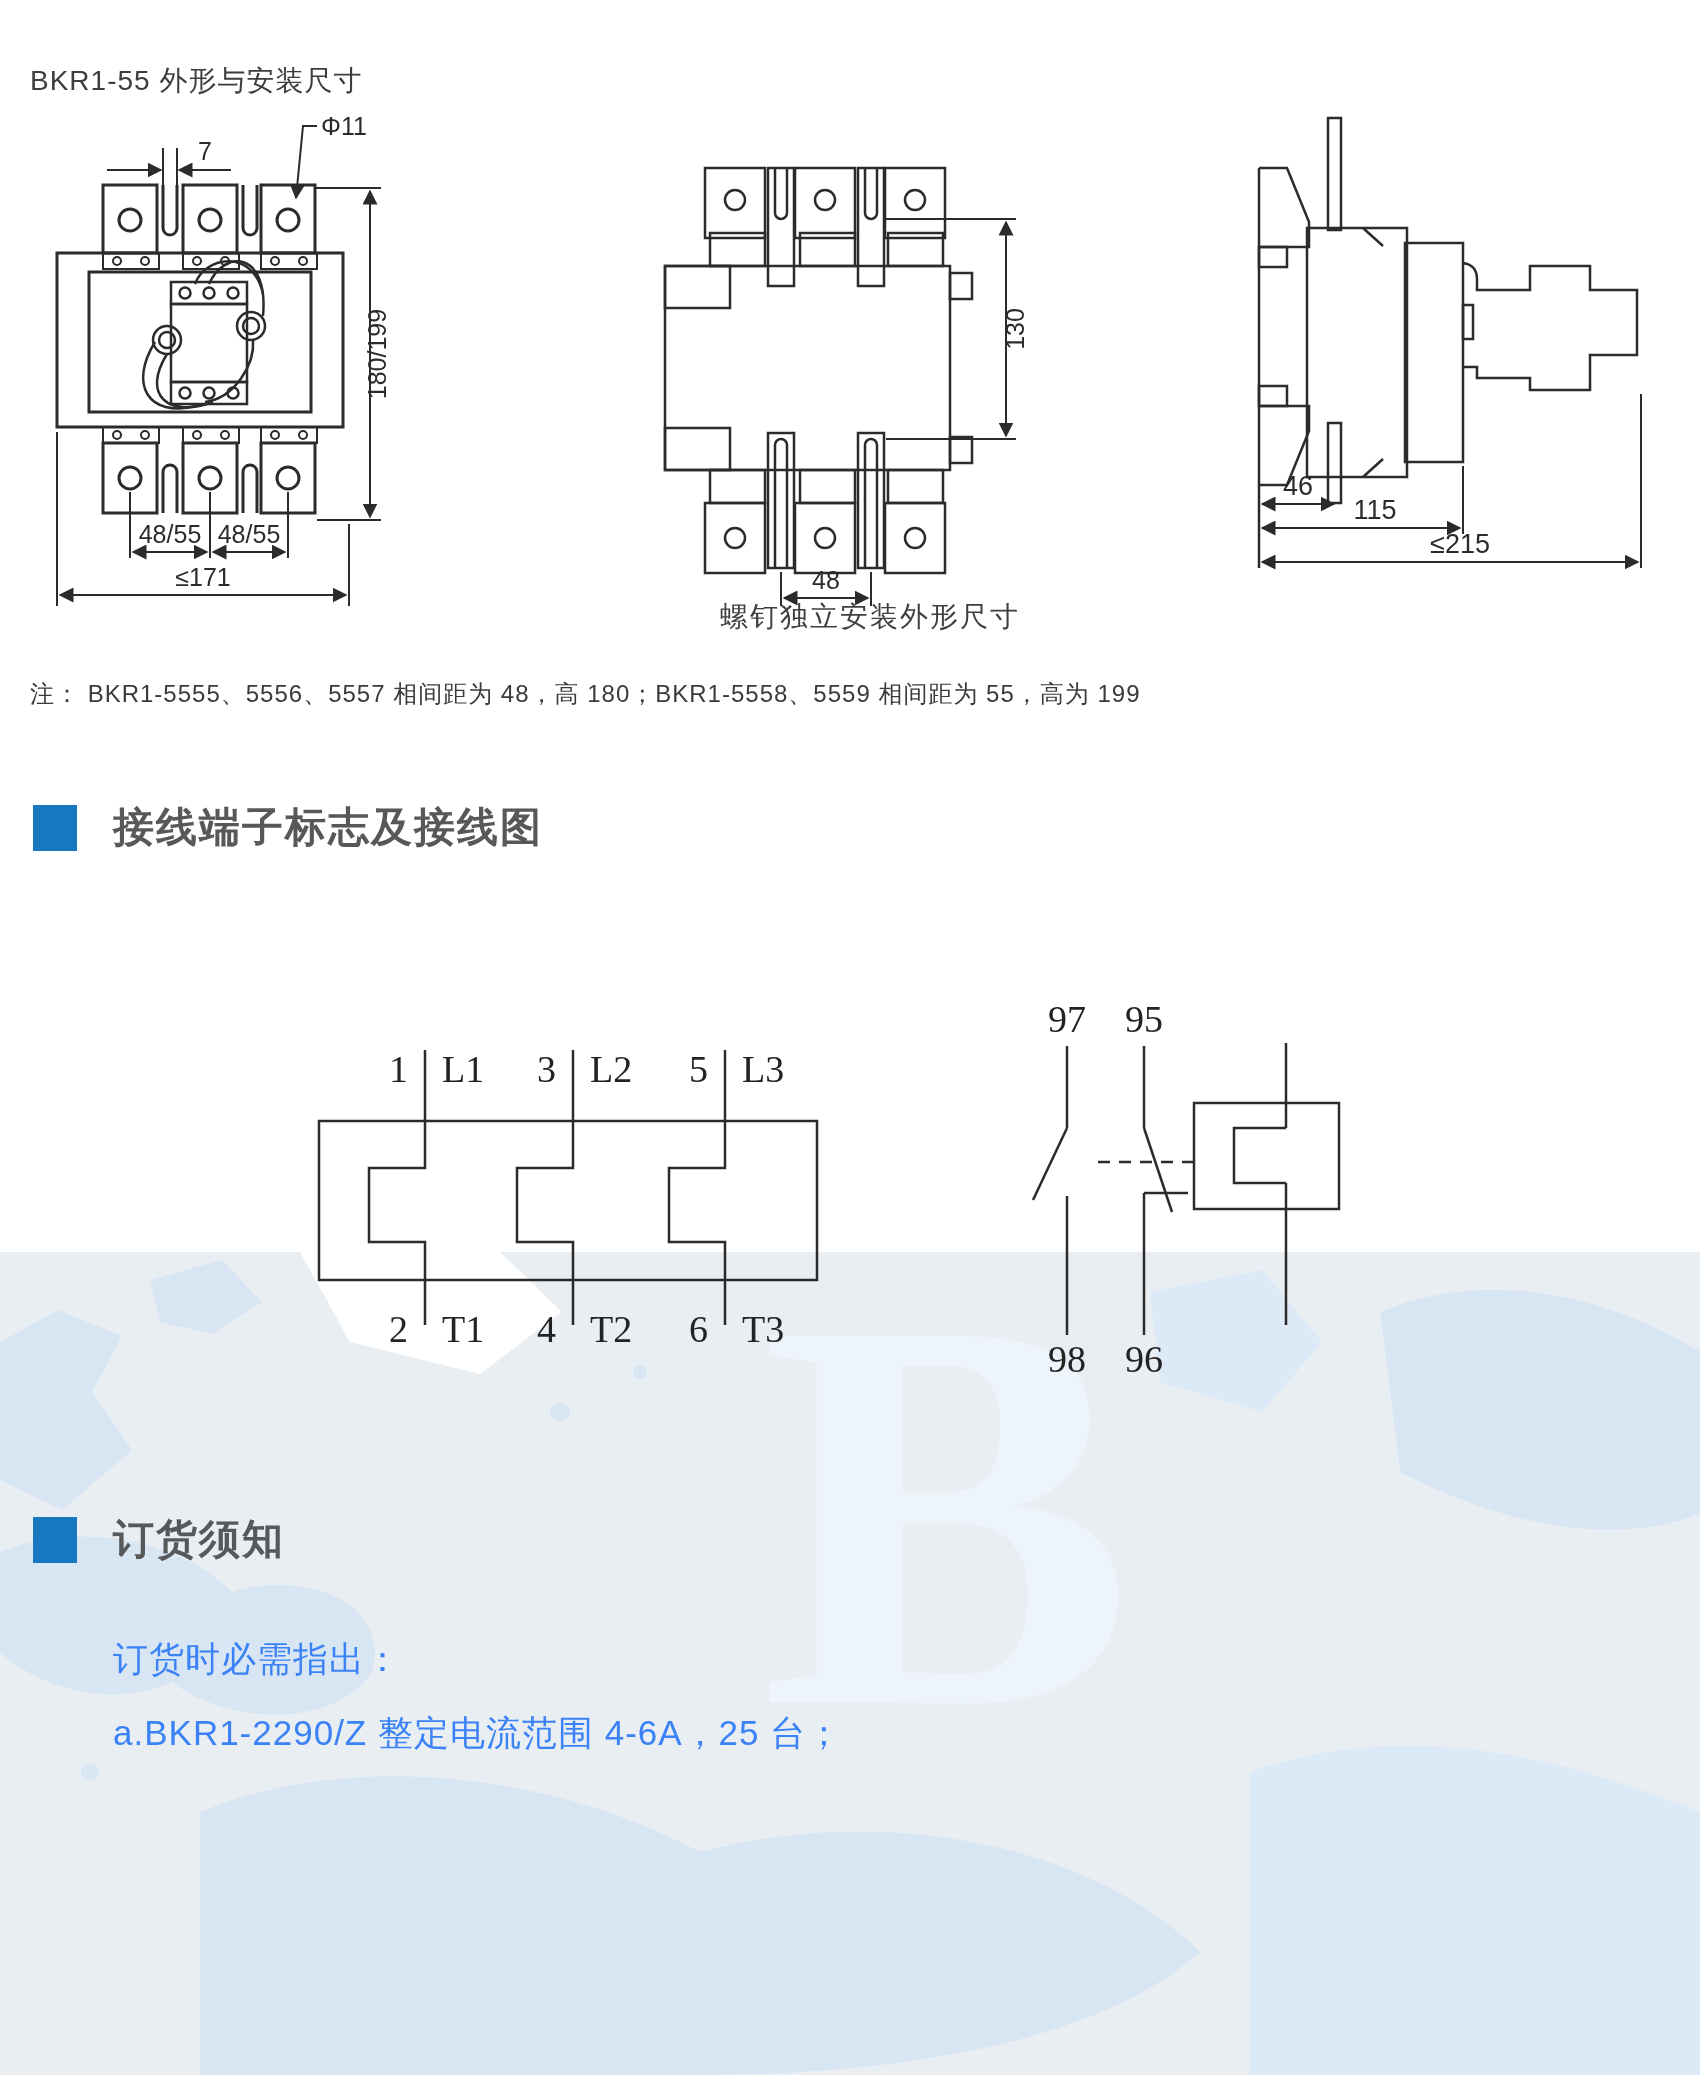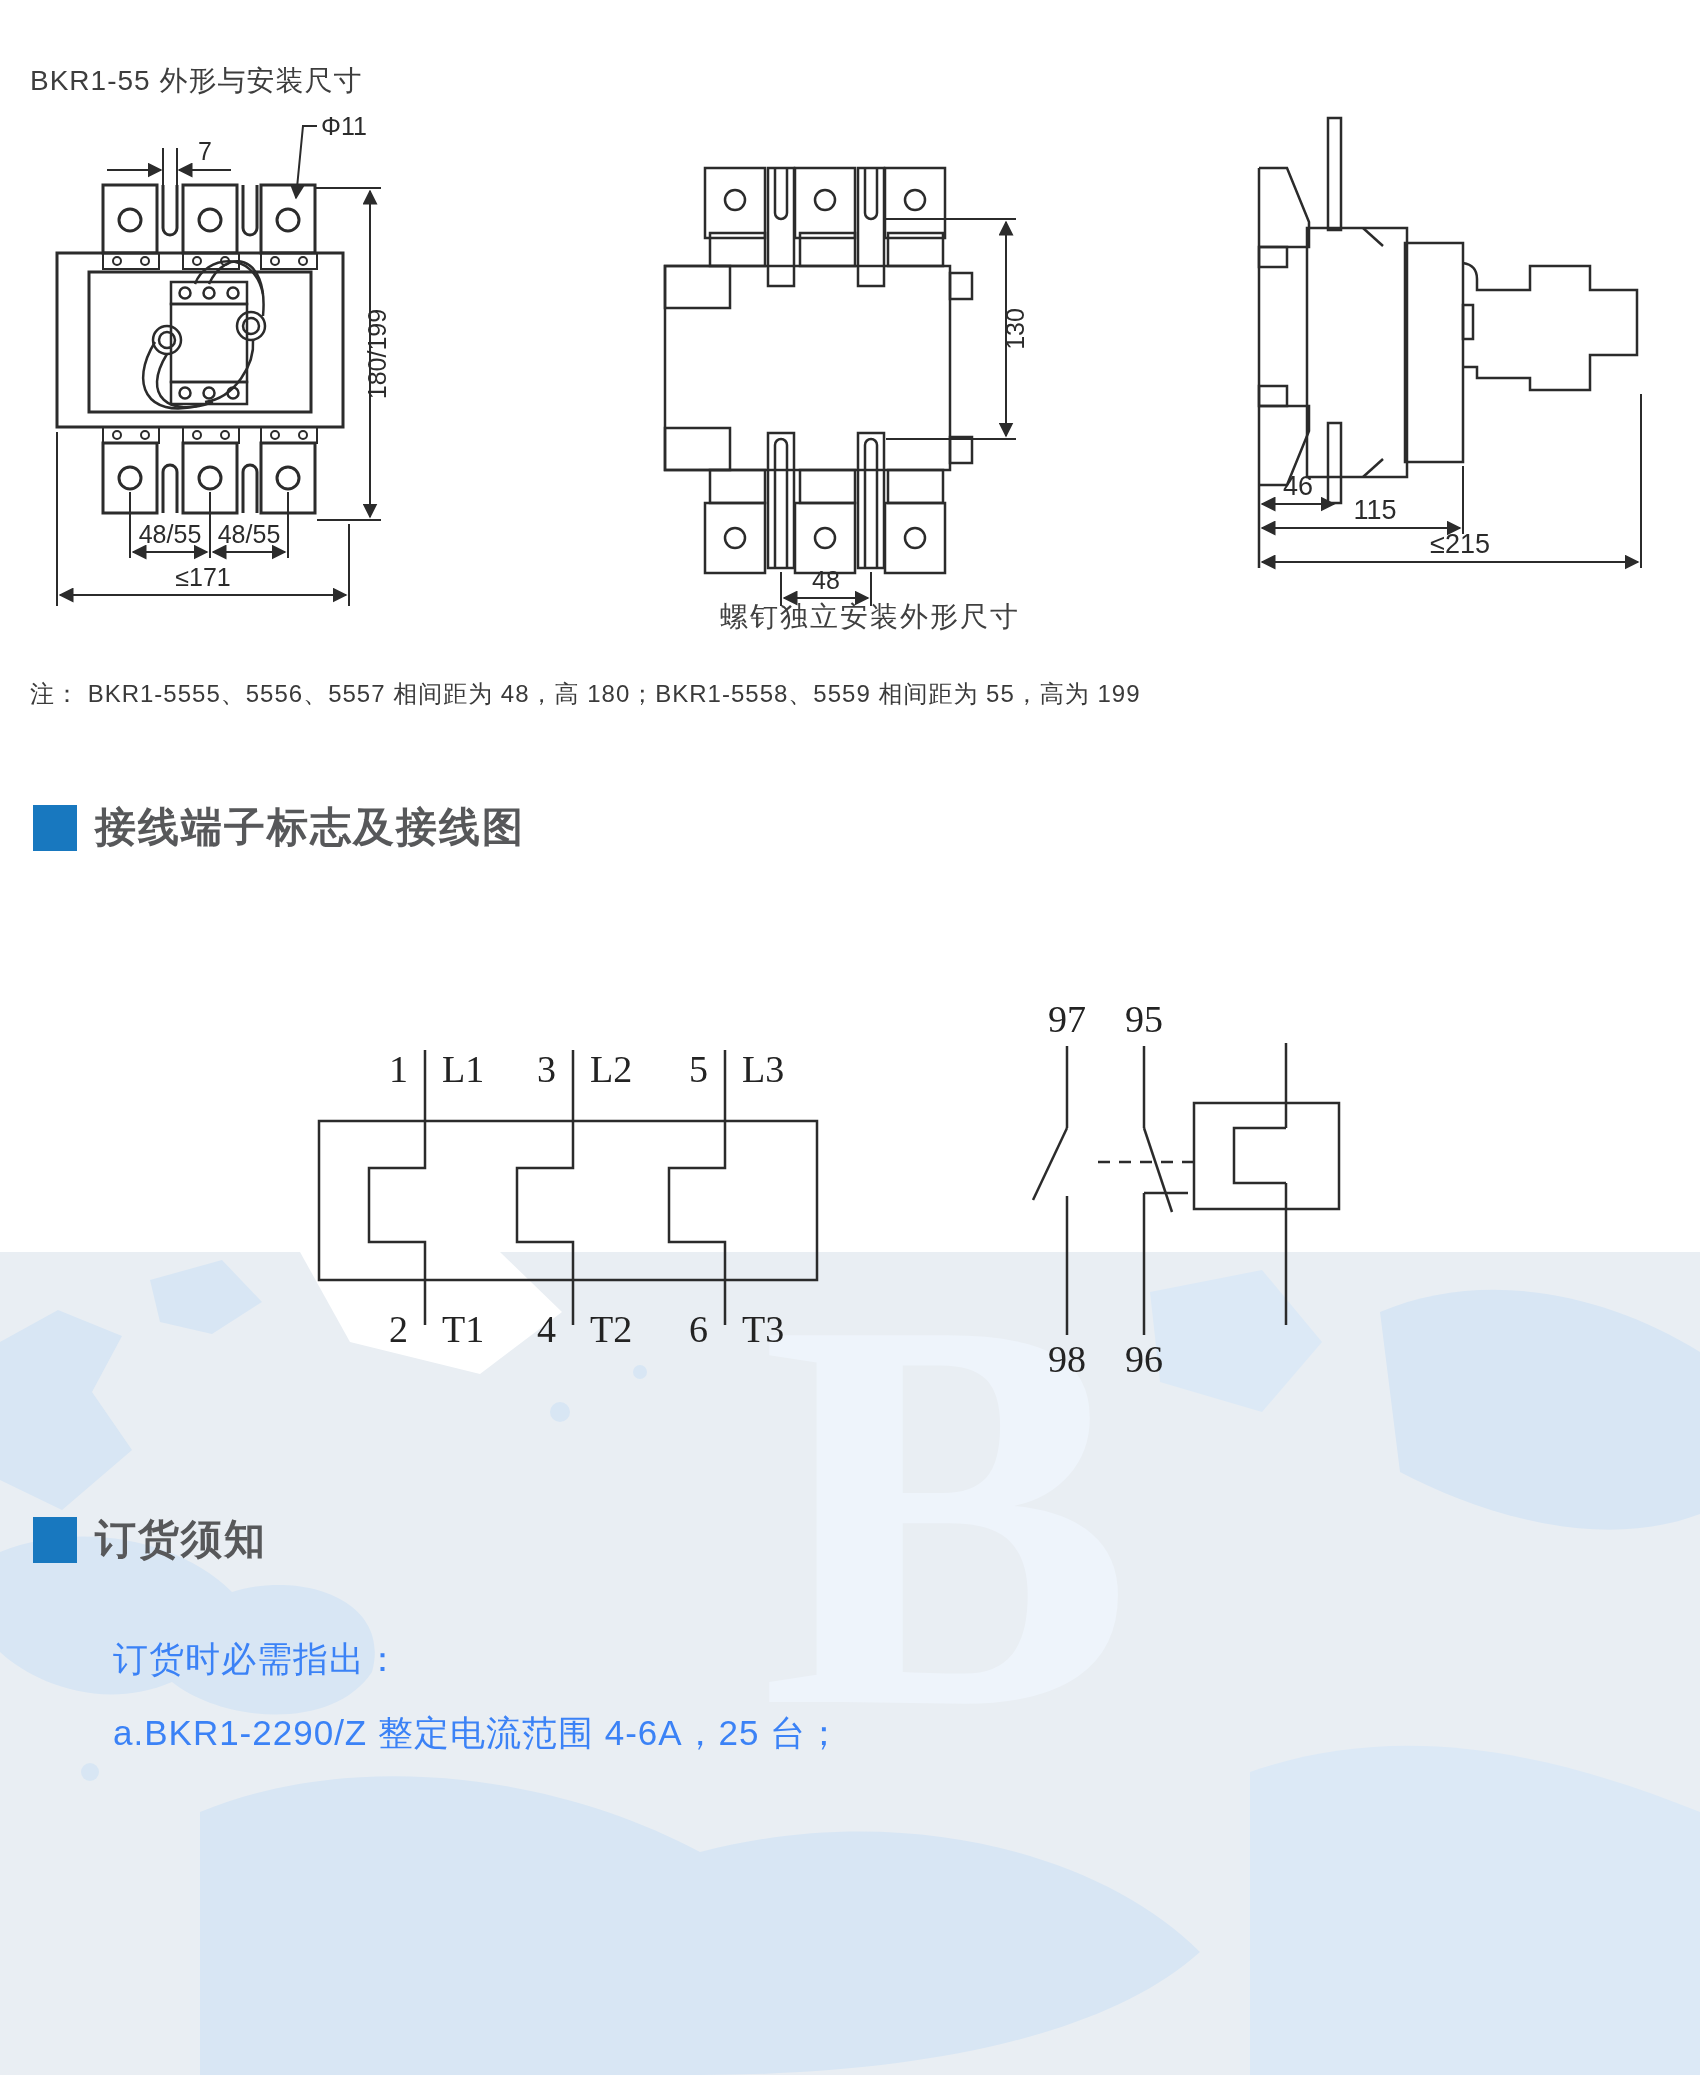--- a/index.html
+++ b/index.html
@@ -16,21 +16,21 @@
   .caption {
     left:530px; top:598px; width:680px; text-align:center;
     font-family:"Liberation Serif", serif; font-size:28px; color:#404040;
     letter-spacing:2px;
   }
   .note {
     left:30px; top:678px; width:1340px;
     font-family:Liberation Sans, sans-serif; font-size:24px; color:#3a3a3a;
     letter-spacing:1px;
   }
-  .section-header { display:flex; align-items:center; gap:18px; }
+  .section-header { display:flex; align-items:center; gap:36px; }
   .section-bullet { width:44px; height:46px; background:#1878bf; flex:0 0 auto; }
   .section-title { font-size:41px; font-weight:bold; color:#57585a; letter-spacing:2px; }
   .body-text { font-size:35px; color:#3b82f6; letter-spacing:1px; }
   .map-bg { left:0; top:1252px; width:1700px; height:823px; background:#e9eef3; }
   svg { display:block; }
   svg .ln  { stroke:#2b2b2b; fill:none; stroke-width:3; stroke-linejoin:miter; }
   svg .ln2 { stroke:#2b2b2b; fill:none; stroke-width:2.5; stroke-linejoin:miter; }
   svg .thin{ stroke:#2b2b2b; fill:none; stroke-width:2; }
   svg .dim { font-family:"Liberation Sans", sans-serif; font-size:25px; fill:#2b2b2b; }
   svg .dim3{ font-family:"Liberation Sans", sans-serif; font-size:27px; fill:#2b2b2b; }

